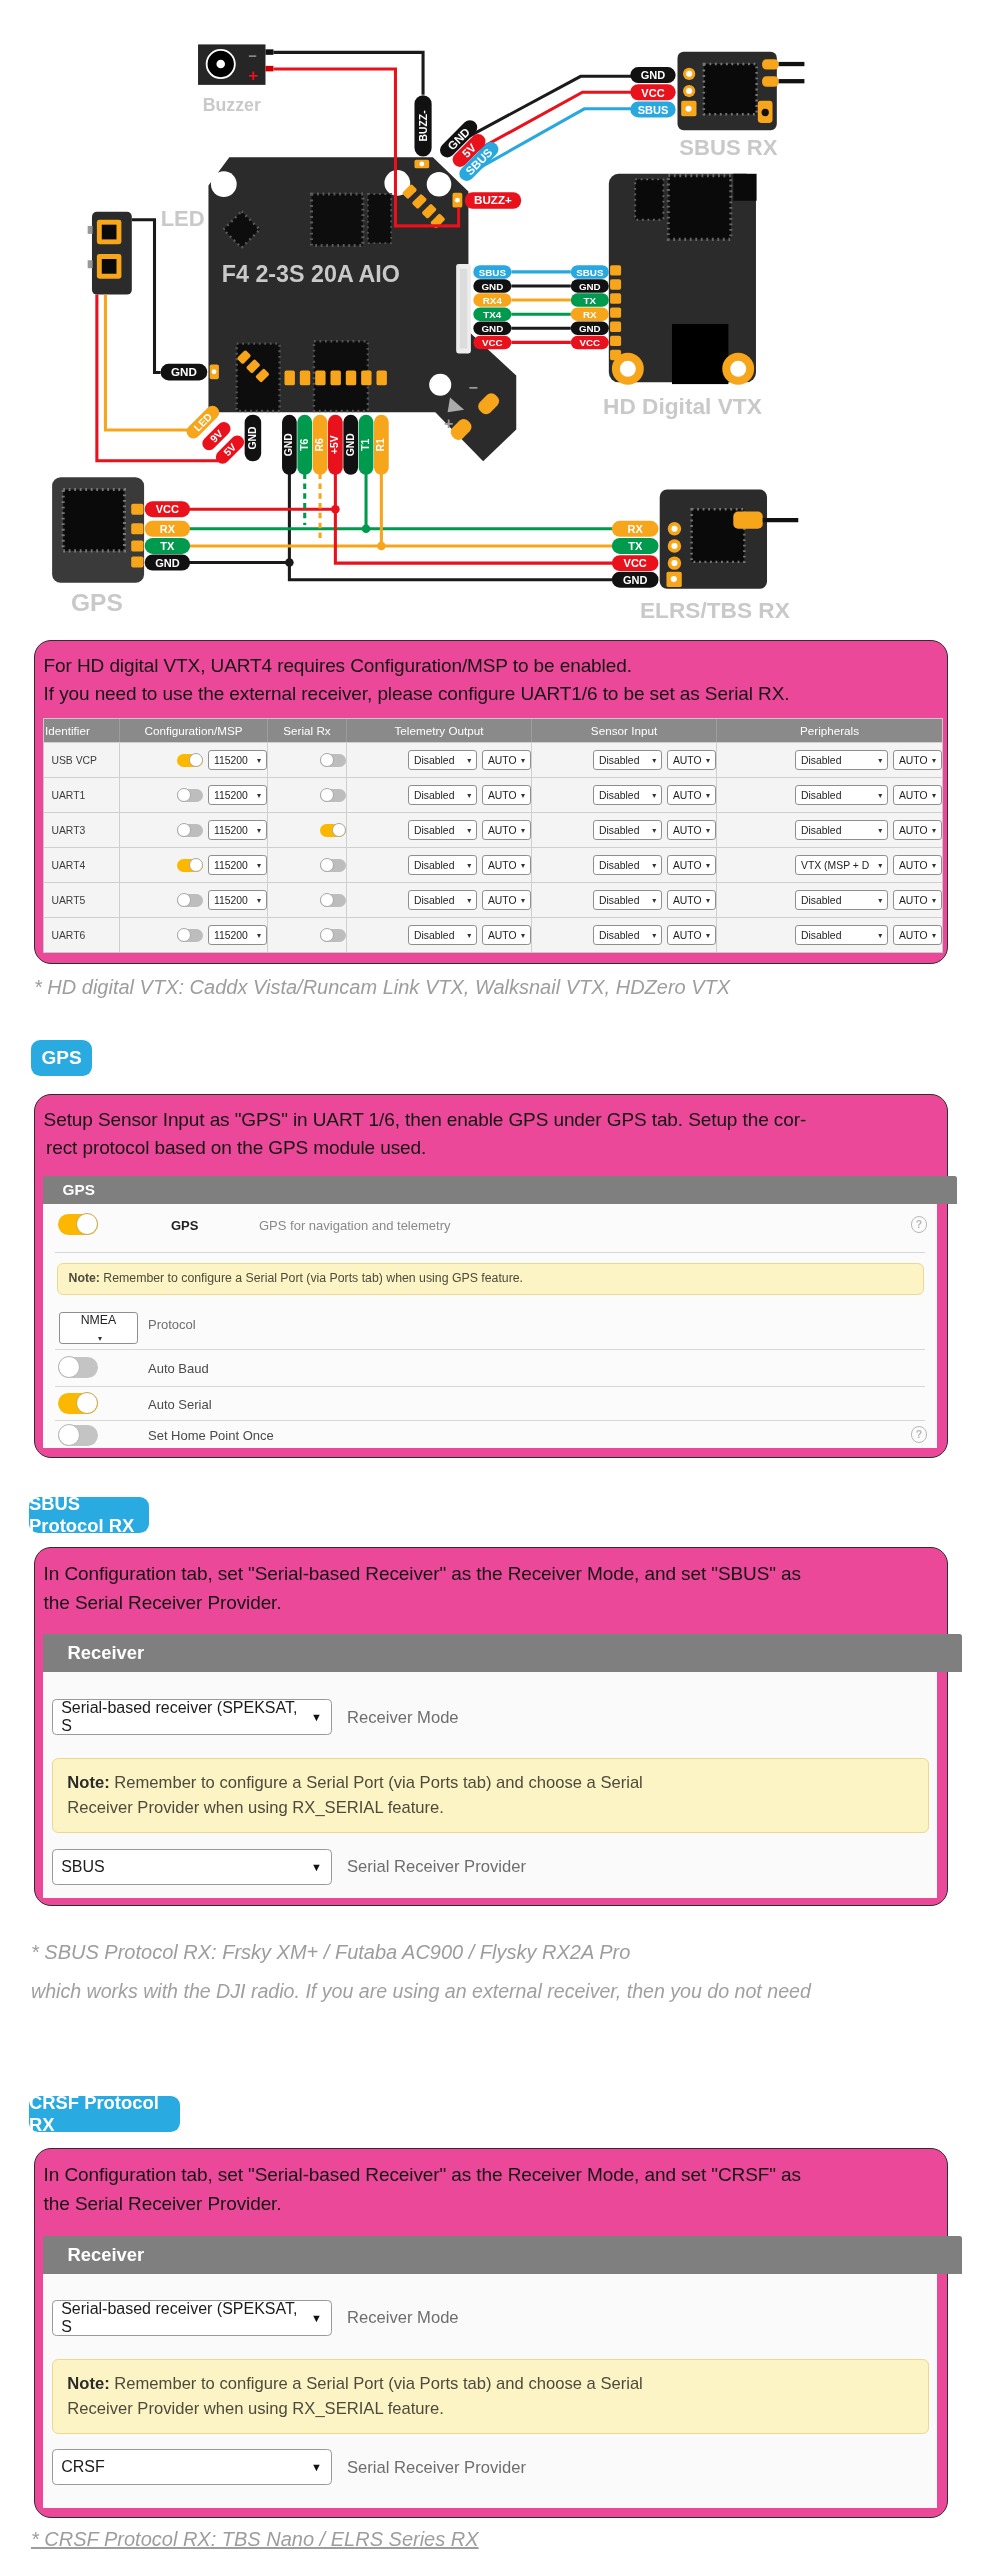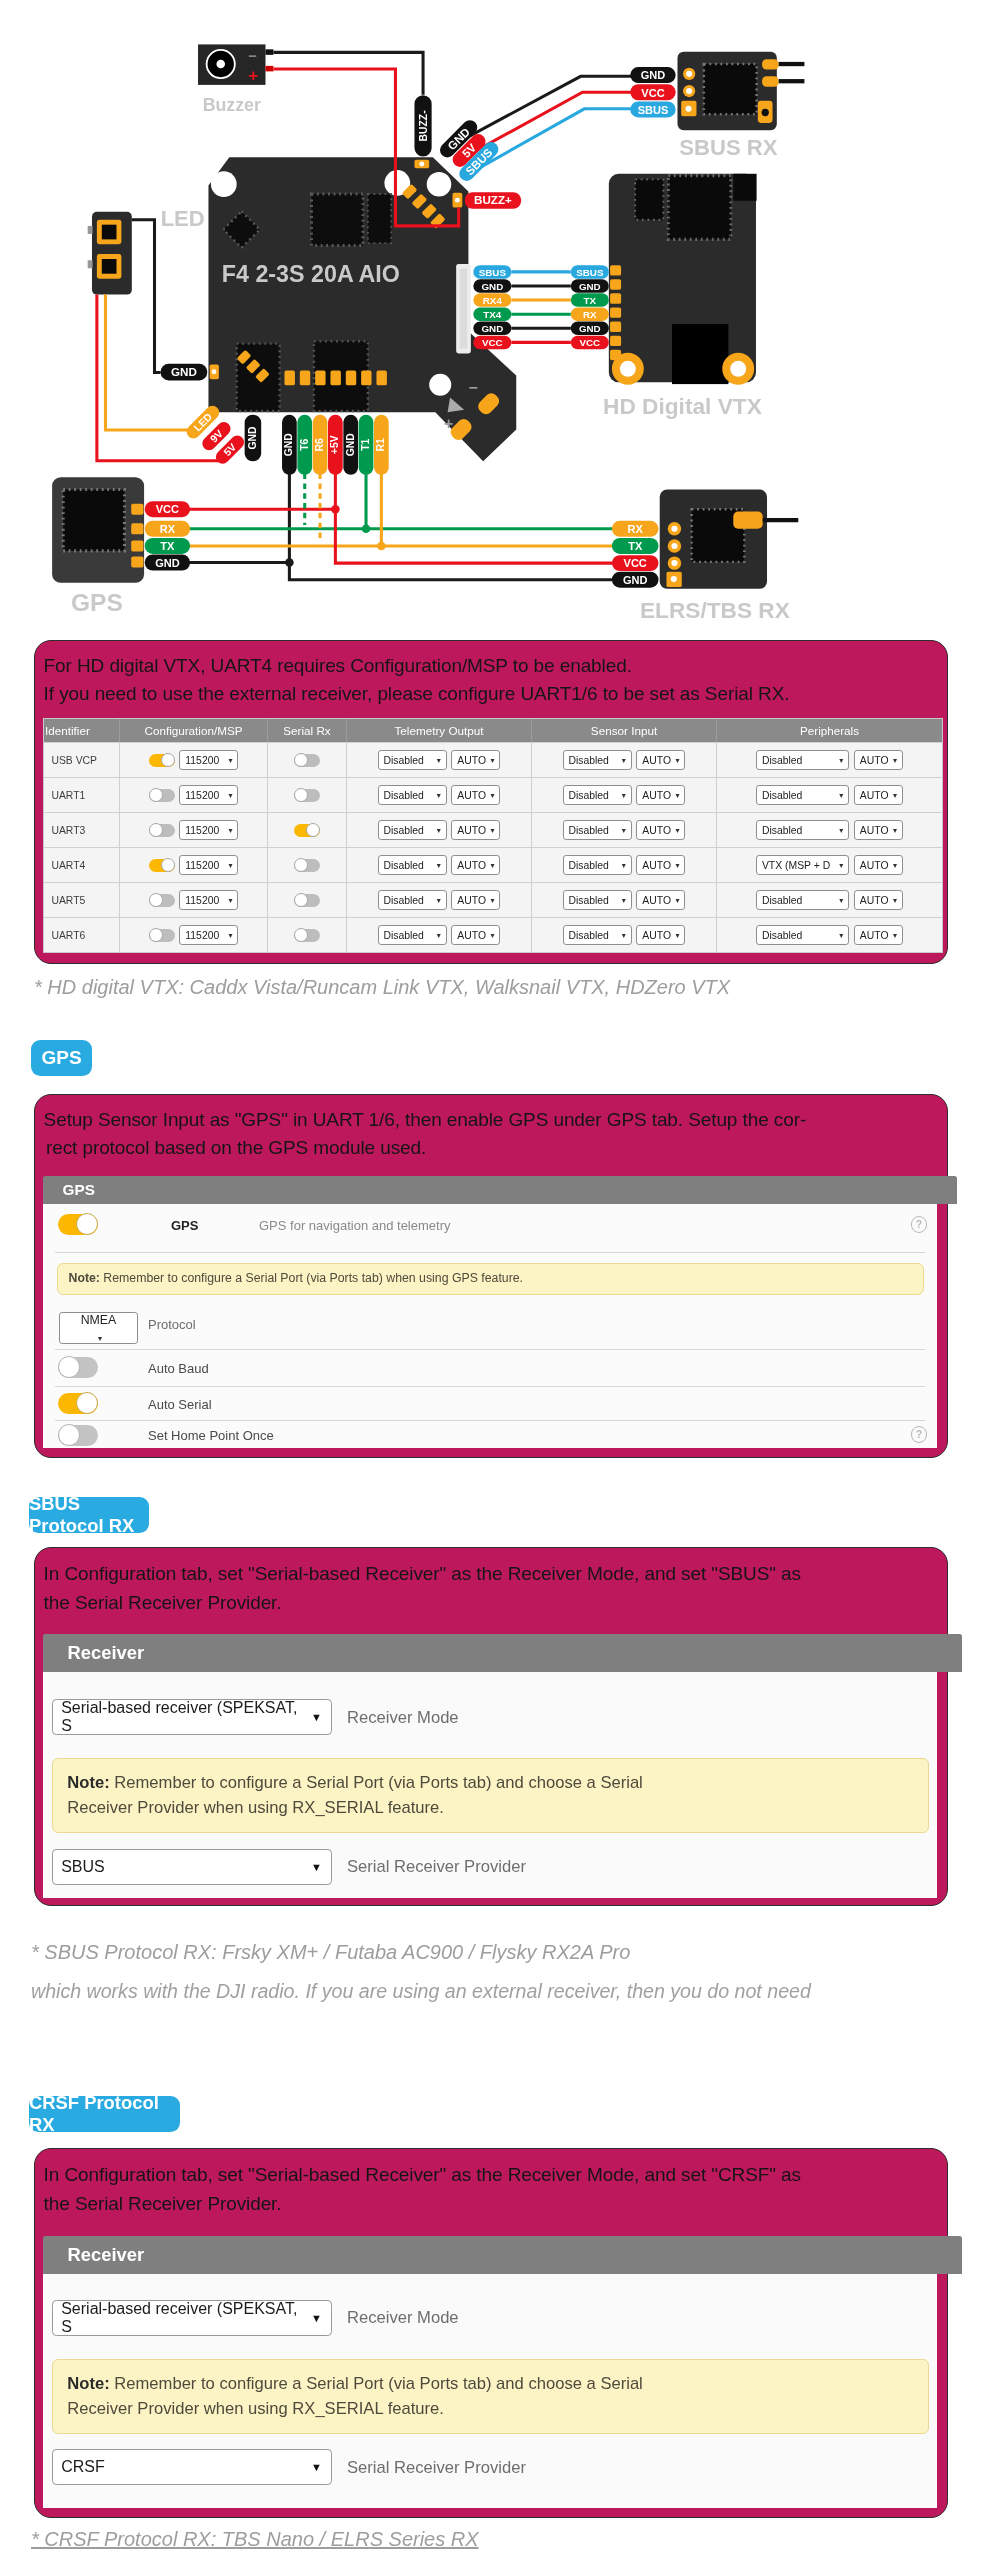--- a/index.html
+++ b/index.html
@@ -2,21 +2,21 @@
 <html style="font-size:9.8px"><head>
 <meta charset="utf-8">
 <style>
   html,body{margin:0;padding:0;background:#fff;}
   body{width:981px;height:2576px;position:relative;font-family:"Liberation Sans",sans-serif;overflow:hidden;}
   .abs{position:absolute;}
   svg text{font-family:"Liberation Sans",sans-serif;}
   .pl{fill:#fff;font-weight:bold;}
   .complab{fill:#c9c9c9;font-weight:bold;}
   
-  .panel{position:absolute;background:#be185d;border:1.8px solid #2e2e2e;border-radius:17px;}
+  .panel{position:absolute;background:#ec4899;border:1.8px solid #2e2e2e;border-radius:17px;}
   .intro{position:absolute;font-size:19px;color:#151515;white-space:nowrap;letter-spacing:-0.1px;}
   .fnote{position:absolute;font-size:20px;font-style:italic;color:#9d9d9d;white-space:nowrap;}
   .para{position:absolute;font-size:19.6px;font-style:italic;color:#a0a0a0;line-height:29px;white-space:nowrap;}
   .badge{position:absolute;background:#29abe2;color:#fff;font-weight:bold;border-radius:9.2px;display:flex;align-items:center;justify-content:center;}
   .gbar{position:absolute;background:#7f7f7f;color:#fff;font-weight:bold;display:flex;align-items:center;}
   .content{position:absolute;background:#fafafa;}
   .divider{position:absolute;height:0.6px;background:#d8d8d8;left:12.3px;right:12.3px;}
   
   .tg{display:inline-block;width:26px;height:13px;border-radius:6.7px;background:#bdbdbd;position:relative;flex:none;}
   .tg::after{content:"";position:absolute;top:-0.6px;left:0;width:14px;height:14px;border-radius:50%;background:#fff;border:0.6px solid #a8a8a8;box-sizing:border-box;}
@@ -33,21 +33,21 @@
   .w-baud{width:59px;} .w-dis{width:69px;} .w-auto{width:49px;} .w-per{width:93px;}
   .sel-lg{position:absolute;background:#fff;border:1.2px solid #9a9a9a;border-radius:4.3px;display:flex;align-items:center;justify-content:space-between;padding:0 8.6px;font-size:16px;color:#1c1c1c;box-sizing:border-box;}
   .sel-lg .chev{font-size:11px;color:#111;}
   .fldlab{position:absolute;font-size:16.6px;color:#6e6e6e;white-space:nowrap;}
   .note{position:absolute;background:#fcf4c4;border:1.2px solid #ecd98f;border-radius:6.1px;color:#4e4a3c;box-sizing:border-box;}
   .help{position:absolute;width:16.6px;height:16.6px;border-radius:50%;border:1.2px solid #b8b8b8;color:#b8b8b8;font-size:10.4px;font-weight:bold;display:flex;align-items:center;justify-content:center;box-sizing:border-box;}
   
   .ptable{position:absolute;display:grid;grid-template-columns:75px 148px 79px 185px 185px 226px;grid-template-rows:23px repeat(6,35px);background:#f4f4f4;border:0.6px solid #c8c8c8;}
   .th{background:#8a8a8a;color:#fff;font-size:11.7px;display:flex;align-items:center;justify-content:center;border-left:0.6px solid #9c9c9c;}
   .th.first{justify-content:flex-start;padding-left:1px;border-left:none;}
-  .td{display:flex;align-items:center;justify-content:center;gap:4.9px;border-top:0.6px solid #cfcfcf;border-left:0.6px solid #cfcfcf;font-size:10.4px;color:#3c3c3c;}
+  .td{display:flex;align-items:center;justify-content:flex-end;gap:4.9px;border-top:0.6px solid #cfcfcf;border-left:0.6px solid #cfcfcf;font-size:10.4px;color:#3c3c3c;}
   .td.first{justify-content:flex-start;padding-left:7.4px;border-left:none;}
   .gpsrowlab{position:absolute;font-size:13px;color:#4a4a4a;white-space:nowrap;}
 </style>
 </head>
 <body>
 
 <svg class="abs" style="left:0;top:0" width="981" height="629" viewBox="0 0 1600 1025">
 
   <g>
     <path d="M340,302 L374,256 L706,256 L764,312 L764,540 L842,612 L842,700 L788,752 L710,672 L340,672 Z" fill="#2b2b2b"></path>

